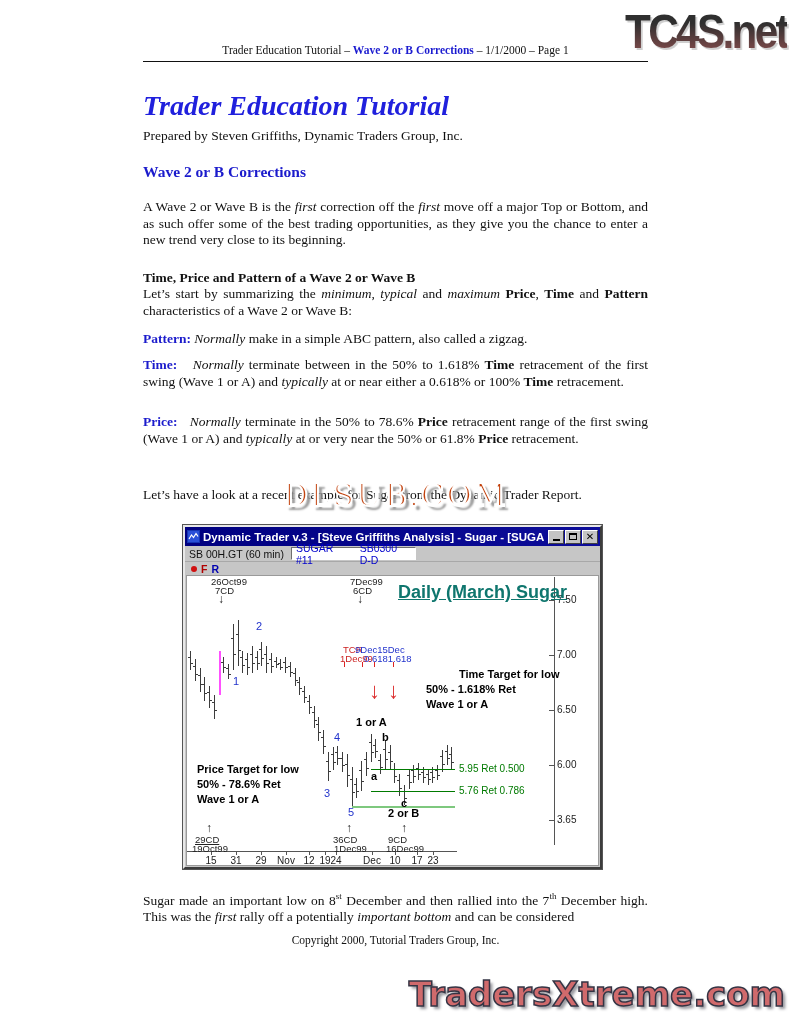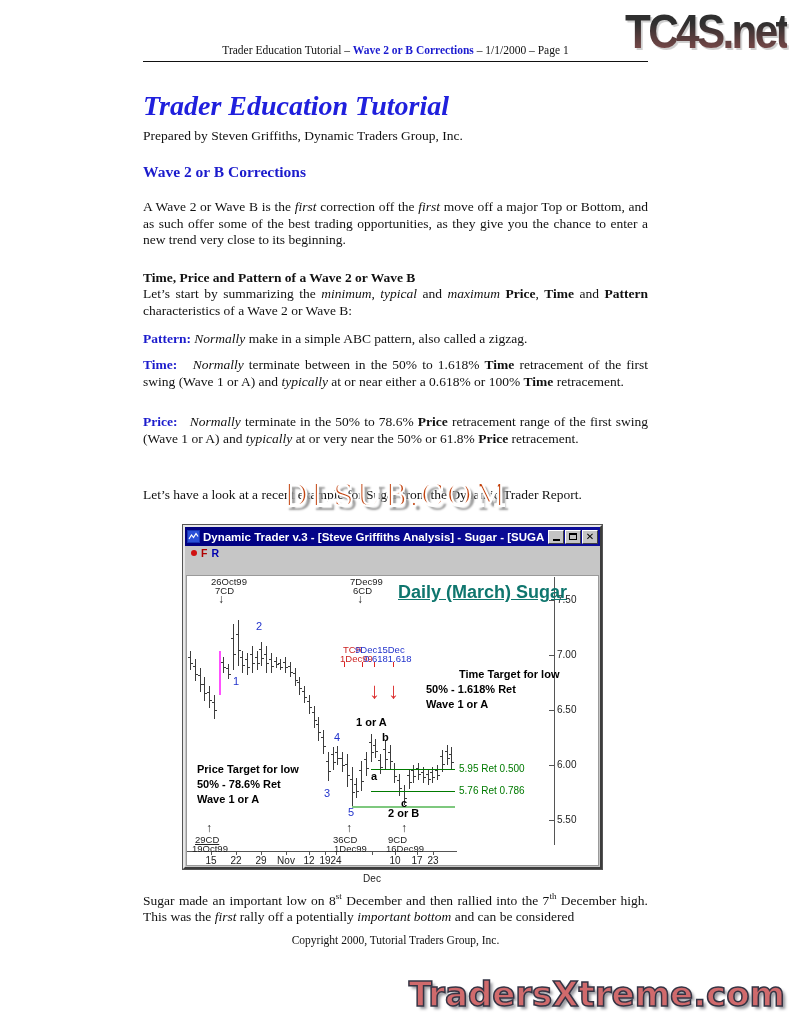--- a/index.html
+++ b/index.html
@@ -124,20 +124,27 @@
       <span class="wbtn">
           <span class="g-min"></span>
         </span>
       <span class="wbtn">
           <span class="g-max"></span>
         </span>
       <span class="wbtn">
           <span class="g-x">✕</span>
         </span>
     </span>
+  </div>
+  <div class="row2">
+    <span class="lbl">SB  00H.GT (60 min)</span>
+    <span class="sym-box">
+        <span>SUGAR #11</span>
+        <span>SB0300 D-D</span>
+      </span>
   </div>
   <div class="row3">
     <span class="rec-dot"></span>
     <span class="fbtn">F</span>
     <span class="rbtn">R</span>
   </div>
   <div class="plot"></div>
 </div>
 
 <div id="chart-layer" class="abs" style="left:0;top:0;width:791px;height:1024px;pointer-events:none;z-index:20">
@@ -310,38 +317,38 @@
     <div class="ln" style="left: 554px; top: 577px; width: 1px; height: 268px; background: rgb(85, 85, 85);"></div>
     <div class="ln" style="left: 549px; top: 600px; width: 5px; height: 1px; background: rgb(85, 85, 85);"></div>
     <span class="c-axis" style="left: 557px; top: 594px;">7.50</span>
     <div class="ln" style="left: 549px; top: 655px; width: 5px; height: 1px; background: rgb(85, 85, 85);"></div>
     <span class="c-axis" style="left: 557px; top: 649px;">7.00</span>
     <div class="ln" style="left: 549px; top: 710px; width: 5px; height: 1px; background: rgb(85, 85, 85);"></div>
     <span class="c-axis" style="left: 557px; top: 704px;">6.50</span>
     <div class="ln" style="left: 549px; top: 765px; width: 5px; height: 1px; background: rgb(85, 85, 85);"></div>
     <span class="c-axis" style="left: 557px; top: 759px;">6.00</span>
     <div class="ln" style="left: 549px; top: 820px; width: 5px; height: 1px; background: rgb(85, 85, 85);"></div>
-    <span class="c-axis" style="left: 557px; top: 814px;">5.50</span>
+    <span class="c-axis" style="left: 557px; top: 814px;">3.65</span>
     <div class="ln" style="left: 187px; top: 851px; width: 270px; height: 1px; background: rgb(85, 85, 85);"></div>
     <div class="ln" style="left: 211px; top: 851px; width: 1px; height: 4px; background: rgb(85, 85, 85);"></div>
     <span class="c-axis xcenter" style="left: 211px; top: 855px;">15</span>
     <div class="ln" style="left: 236px; top: 851px; width: 1px; height: 4px; background: rgb(85, 85, 85);"></div>
-    <span class="c-axis xcenter" style="left: 236px; top: 855px;">22</span>
+    <span class="c-axis xcenter" style="left: 236px; top: 855px;">31</span>
     <div class="ln" style="left: 261px; top: 851px; width: 1px; height: 4px; background: rgb(85, 85, 85);"></div>
     <span class="c-axis xcenter" style="left: 261px; top: 855px;">29</span>
     <div class="ln" style="left: 286px; top: 851px; width: 1px; height: 4px; background: rgb(85, 85, 85);"></div>
     <span class="c-axis xcenter" style="left: 286px; top: 855px;">Nov</span>
     <div class="ln" style="left: 309px; top: 851px; width: 1px; height: 4px; background: rgb(85, 85, 85);"></div>
     <span class="c-axis xcenter" style="left: 309px; top: 855px;">12</span>
     <div class="ln" style="left: 325px; top: 851px; width: 1px; height: 4px; background: rgb(85, 85, 85);"></div>
     <span class="c-axis xcenter" style="left: 325px; top: 855px;">19</span>
     <div class="ln" style="left: 336px; top: 851px; width: 1px; height: 4px; background: rgb(85, 85, 85);"></div>
     <span class="c-axis xcenter" style="left: 336px; top: 855px;">24</span>
     <div class="ln" style="left: 372px; top: 851px; width: 1px; height: 4px; background: rgb(85, 85, 85);"></div>
-    <span class="c-axis xcenter" style="left: 372px; top: 873px;">Dec</span>
+    <span class="c-axis xcenter" style="left: 372px; top: 855px;">Dec</span>
     <div class="ln" style="left: 395px; top: 851px; width: 1px; height: 4px; background: rgb(85, 85, 85);"></div>
     <span class="c-axis xcenter" style="left: 395px; top: 855px;">10</span>
     <div class="ln" style="left: 417px; top: 851px; width: 1px; height: 4px; background: rgb(85, 85, 85);"></div>
     <span class="c-axis xcenter" style="left: 417px; top: 855px;">17</span>
     <div class="ln" style="left: 433px; top: 851px; width: 1px; height: 4px; background: rgb(85, 85, 85);"></div>
     <span class="c-axis xcenter" style="left: 433px; top: 855px;">23</span>
     <div class="ln" style="left: 371px; top: 769px; width: 84px; height: 1px; background: rgb(0, 122, 0);"></div>
     <div class="ln" style="left: 371px; top: 791px; width: 84px; height: 1px; background: rgb(0, 122, 0);"></div>
     <div class="ln" style="left: 352px; top: 806px; width: 103px; height: 2px; background: rgb(126, 200, 126);"></div>
     <div class="ln" style="left: 344px; top: 662px; width: 1px; height: 5px; background: rgb(221, 34, 34);"></div>

